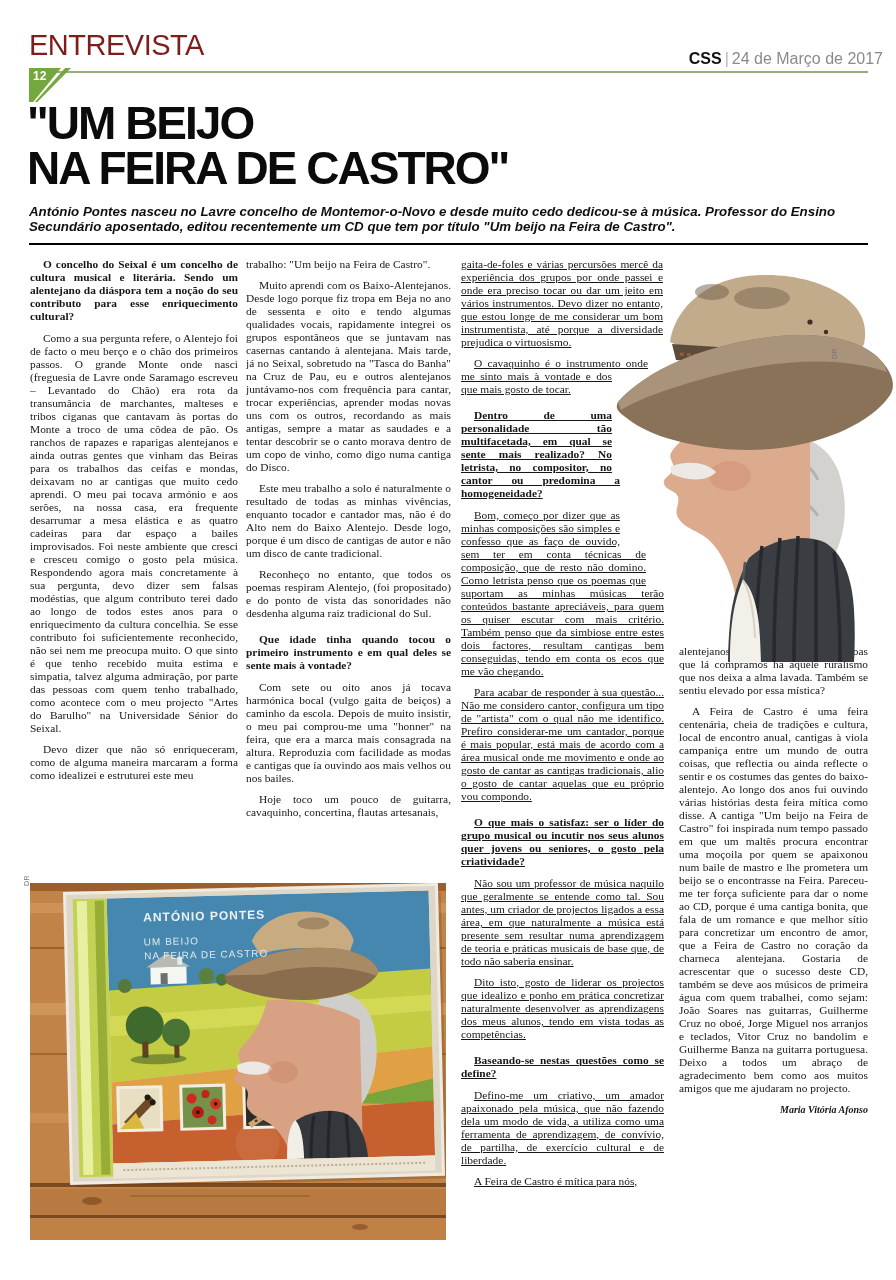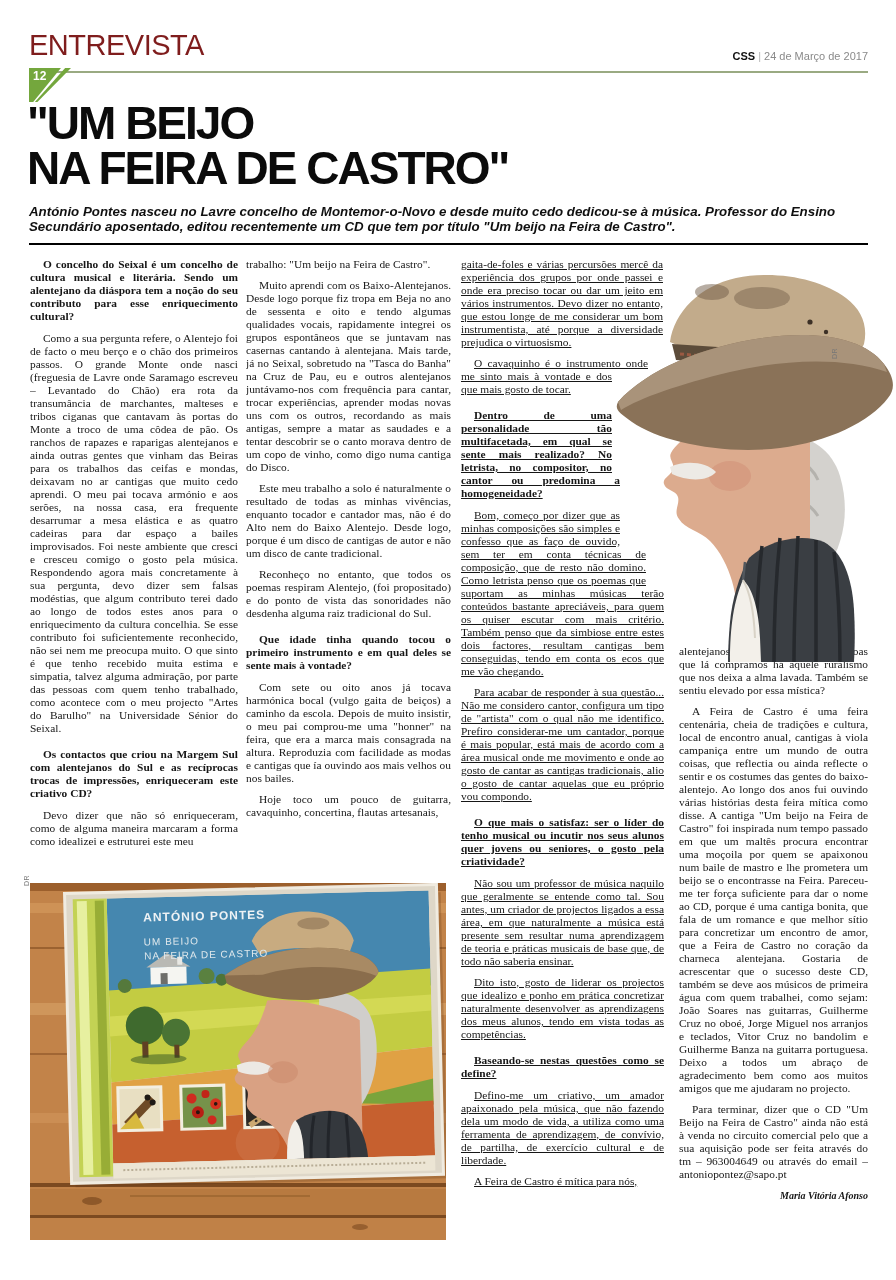--- a/index.html
+++ b/index.html
@@ -1,22 +1,22 @@
 <!DOCTYPE html>
 <html><head>
 <meta charset="utf-8">
 <style>
   html,body{margin:0;padding:0;background:#e9e9e9;}
   .page{position:relative;width:896px;height:1280px;background:#ffffff;margin:0 auto;overflow:hidden;
         font-family:"Liberation Serif", serif;color:#161616;}
   
   .section-title{position:absolute;left:29px;top:29px;font-family:"Liberation Sans",sans-serif;
         font-size:29px;font-weight:400;letter-spacing:-0.5px;color:#7f1d1d;}
-  .edition{position:absolute;right:28px;top:50px;font-family:"Liberation Sans",sans-serif;
-        font-size:11px;color:#8a8a8a;}
+  .edition{position:absolute;right:13px;top:50px;font-family:"Liberation Sans",sans-serif;
+        font-size:16px;color:#8a8a8a;}
   .edition .ed-name{font-weight:bold;color:#111;}
   .edition .ed-sep{color:#b5b5b5;padding:0 3px;}
   .green-rule{position:absolute;left:29px;right:28px;top:71px;height:2px;background:#9aaa82;}
   .page-badge{position:absolute;left:29px;top:68px;width:42px;height:34px;}
   .pb-main{position:absolute;left:0;top:0;width:100%;height:100%;background:#74a73d;
         clip-path:polygon(0 0,76% 0,10% 100%,0 100%);}
   .pb-slash{position:absolute;left:0;top:0;width:100%;height:100%;background:#74a73d;
         clip-path:polygon(86% 0,100% 0,20% 100%,14% 100%);}
   .pb-num{position:absolute;left:4px;top:1px;font-family:"Liberation Sans",sans-serif;
         font-size:12px;font-weight:bold;color:#fff;}
@@ -73,21 +73,20 @@
   <div class="headline">
     <div>"UM BEIJO</div>
     <div>NA FEIRA DE CASTRO"</div>
   </div>
   <div class="lede">António Pontes nasceu no Lavre concelho de Montemor-o-Novo e desde muito cedo dedicou-se à música. Professor do Ensino Secundário aposentado, editou recentemente um CD que tem por título "Um beijo na Feira de Castro".</div>
   <div class="black-rule"></div>
 
   <div class="col col1">
     <p class="q first">O concelho do Seixal é um concelho de cultura musical e literária. Sendo um alentejano da diáspora tem a noção do seu contributo para esse enriquecimento cultural?</p>
     <p>Como a sua pergunta refere, o Alentejo foi de facto o meu berço e o chão dos primeiros passos. O grande Monte onde nasci (freguesia de Lavre onde Saramago escreveu – Levantado do Chão) era rota da transumância de marchantes, malteses e tribos ciganas que cantavam às portas do Monte a troco de uma côdea de pão. Os ranchos de rapazes e raparigas alentejanos e ainda outras gentes que vinham das Beiras para os trabalhos das ceifas e mondas, deixavam no ar cantigas que muito cedo aprendi. O meu pai tocava armónio e aos serões, na nossa casa, era frequente desarrumar a mesa elástica e as quatro cadeiras para dar espaço a bailes improvisados. Foi neste ambiente que cresci e cresceu comigo o gosto pela música. Respondendo agora mais concretamente à sua pergunta, devo dizer sem falsas modéstias, que algum contributo terei dado ao longo de todos estes anos para o enriquecimento da cultura concelhia. Se esse contributo foi suficientemente reconhecido, não sei nem me preocupa muito. O que sinto é que tenho recebido muita estima e simpatia, talvez alguma admiração, por parte das pessoas com quem tenho trabalhado, como acontece com o meu projecto "Artes do Barulho" na Universidade Sénior do Seixal.</p>
-    <p class="q">Os contactos que criou na Margem Sul com alentejanos do Sul e as recíprocas trocas de impressões, enriqueceram este criativo CD?</p>
     <p>Devo dizer que não só enriqueceram, como de alguma maneira marcaram a forma como idealizei e estruturei este meu</p>
   </div>
 
   <div class="col col2">
     <p class="cont">trabalho: "Um beijo na Feira de Castro".</p>
     <p>Muito aprendi com os Baixo-Alentejanos. Desde logo porque fiz tropa em Beja no ano de sessenta e oito e tendo algumas qualidades vocais, rapidamente integrei os grupos espontâneos que se juntavam nas casernas cantando à alentejana. Mais tarde, já no Seixal, sobretudo na "Tasca do Banha" na Cruz de Pau, eu e outros alentejanos juntávamo-nos com frequência para cantar, trocar experiências, aprender modas novas uns com os outros, recordando as mais antigas, sempre a matar as saudades e a tentar descobrir se o canto morava dentro de um copo de vinho, como digo numa cantiga do Disco.</p>
     <p>Este meu trabalho a solo é naturalmente o resultado de todas as minhas vivências, enquanto tocador e cantador mas, não é do Alto nem do Baixo Alentejo. Desde logo, porque é um disco de cantigas de autor e não um disco de cante tradicional.</p>
     <p>Reconheço no entanto, que todos os poemas respiram Alentejo, (foi propositado) e do ponto de vista das sonoridades não desdenha alguma raiz tradicional do Sul.</p>
     <p class="q">Que idade tinha quando tocou o primeiro instrumento e em qual deles se sente mais à vontade?</p>
     <p>Com sete ou oito anos já tocava harmónica bocal (vulgo gaita de beiços) a caminho da escola. Depois de muito insistir, o meu pai comprou-me uma "honner" na feira, que era a marca mais consagrada na altura. Reproduzia com facilidade as modas e cantigas que ía ouvindo aos mais velhos ou nos bailes.</p>
@@ -98,32 +97,31 @@
     <div class="wrapspacer ws0"></div>
     <div class="wrapspacer ws1"></div>
     <div class="wrapspacer ws2"></div>
     <div class="wrapspacer ws3"></div>
     <div class="wrapspacer ws4"></div>
     <p class="cont">gaita-de-foles e várias percursões mercê da experiência dos grupos por onde passei e onde era preciso tocar ou dar um jeito em vários instrumentos. Devo dizer no entanto, que estou longe de me considerar um bom instrumentista, até porque a diversidade prejudica o virtuosismo.</p>
     <p>O cavaquinho é o instrumento onde me sinto mais à vontade e dos que mais gosto de tocar.</p>
     <p class="q">Dentro de uma personalidade tão multifacetada, em qual se sente mais realizado? No letrista, no compositor, no cantor ou predomina a homogeneidade?</p>
     <p>Bom, começo por dizer que as minhas composições são simples e confesso que as faço de ouvido, sem ter em conta técnicas de composição, que de resto não domino. Como letrista penso que os poemas que suportam as minhas músicas terão conteúdos bastante apreciáveis, para quem os quiser escutar com mais critério. Também penso que da simbiose entre estes dois factores, resultam cantigas bem conseguidas, tendo em conta os ecos que me vão chegando.</p>
     <p>Para acabar de responder à sua questão... Não me considero cantor, configura um tipo de "artista" com o qual não me identifico. Prefiro considerar-me um cantador, porque é mais popular, está mais de acordo com a área musical onde me movimento e onde ao gosto de cantar as cantigas tradicionais, alio o gosto de cantar aquelas que eu próprio vou compondo.</p>
-    <p class="q">O que mais o satisfaz: ser o líder do tenho musical ou incutir nos seus alunos quer jovens ou seniores, o gosto pela criatividade?</p>
+    <p class="q">O que mais o satisfaz: ser o líder do grupo musical ou incutir nos seus alunos quer jovens ou seniores, o gosto pela criatividade?</p>
     <p>Não sou um professor de música naquilo que geralmente se entende como tal. Sou antes, um criador de projectos ligados a essa área, em que naturalmente a música está presente sem resultar numa aprendizagem de teoria e práticas musicais de base que, de todo não saberia ensinar.</p>
     <p>Dito isto, gosto de liderar os projectos que idealizo e ponho em prática concretizar naturalmente desenvolver as aprendizagens dos meus alunos, tendo em vista todas as competências.</p>
     <p class="q">Baseando-se nestas questões como se define?</p>
     <p>Defino-me um criativo, um amador apaixonado pela música, que não fazendo dela um modo de vida, a utiliza como uma ferramenta de aprendizagem, de convívio, de partilha, de exercício cultural e de liberdade.</p>
     <p>A Feira de Castro é mítica para nós,</p>
   </div>
 
   <div class="col col4">
     <p class="cont">alentejanos. Para além das coisas boas que lá compramos há aquele ruralismo que nos deixa a alma lavada. Também se sentiu elevado por essa mística?</p>
     <p>A Feira de Castro é uma feira centenária, cheia de tradições e cultura, local de encontro anual, cantigas à viola campaniça entre um mundo de outra coisas, que reflectia ou ainda reflecte o sentir e os costumes das gentes do baixo-alentejo. Ao longo dos anos fui ouvindo várias histórias desta feira mítica como disse. A cantiga "Um beijo na Feira de Castro" foi inspirada num tempo passado em que um maltês procura encontrar uma moçoila por quem se apaixonou num baile de mastro e lhe prometera um beijo se o encontrasse na Feira. Pareceu-me ter força suficiente para dar o nome ao CD, porque é uma cantiga bonita, que fala de um romance e que melhor sítio para concretizar um encontro de amor, que a Feira de Castro no coração da charneca alentejana. Gostaria de acrescentar que o sucesso deste CD, também se deve aos músicos de primeira água com quem trabalhei, como sejam: João Soares nas guitarras, Guilherme Cruz no oboé, Jorge Miguel nos arranjos e teclados, Vitor Cruz no bandolim e Guilherme Banza na guitarra portuguesa. Deixo a todos um abraço de agradecimento bem como aos muitos amigos que me ajudaram no projecto.</p>
-    <p>Para terminar, dizer que o CD "Um Beijo na Feira de Castro" ainda não está à venda no circuito comercial pelo que a sua aquisição pode ser feita através do tm – 963004649 ou através do email – antoniopontez@sapo.pt</p>
     <p class="byline">Maria Vitória Afonso</p>
   </div>
 
   <div class="portrait">
     <svg width="284" height="392" viewBox="0 0 284 392">
 
       <path d="M150,168 C188,158 218,174 228,206 C238,240 232,274 215,298 C199,320 176,326 160,318 C150,280 148,218 150,168 Z" fill="#d4d2ce"></path>
       <path d="M160,190 C178,184 198,192 206,210 M158,230 C176,224 196,230 206,246 M160,268 C176,262 192,266 202,280" stroke="#b4b2ad" stroke-width="3" fill="none"></path>
 
       <path d="M98,116 C93,132 87,148 80,158 C73,169 63,175 59,183 C56,189 63,193 61,199 C59,206 50,208 52,214 C54,221 64,220 66,227 C68,235 61,241 67,249 C73,259 88,261 98,271 C108,281 116,297 120,311 C124,325 126,340 126,352 L198,352 L198,152 C180,136 128,116 98,116 Z" fill="#dcab8e"></path>

